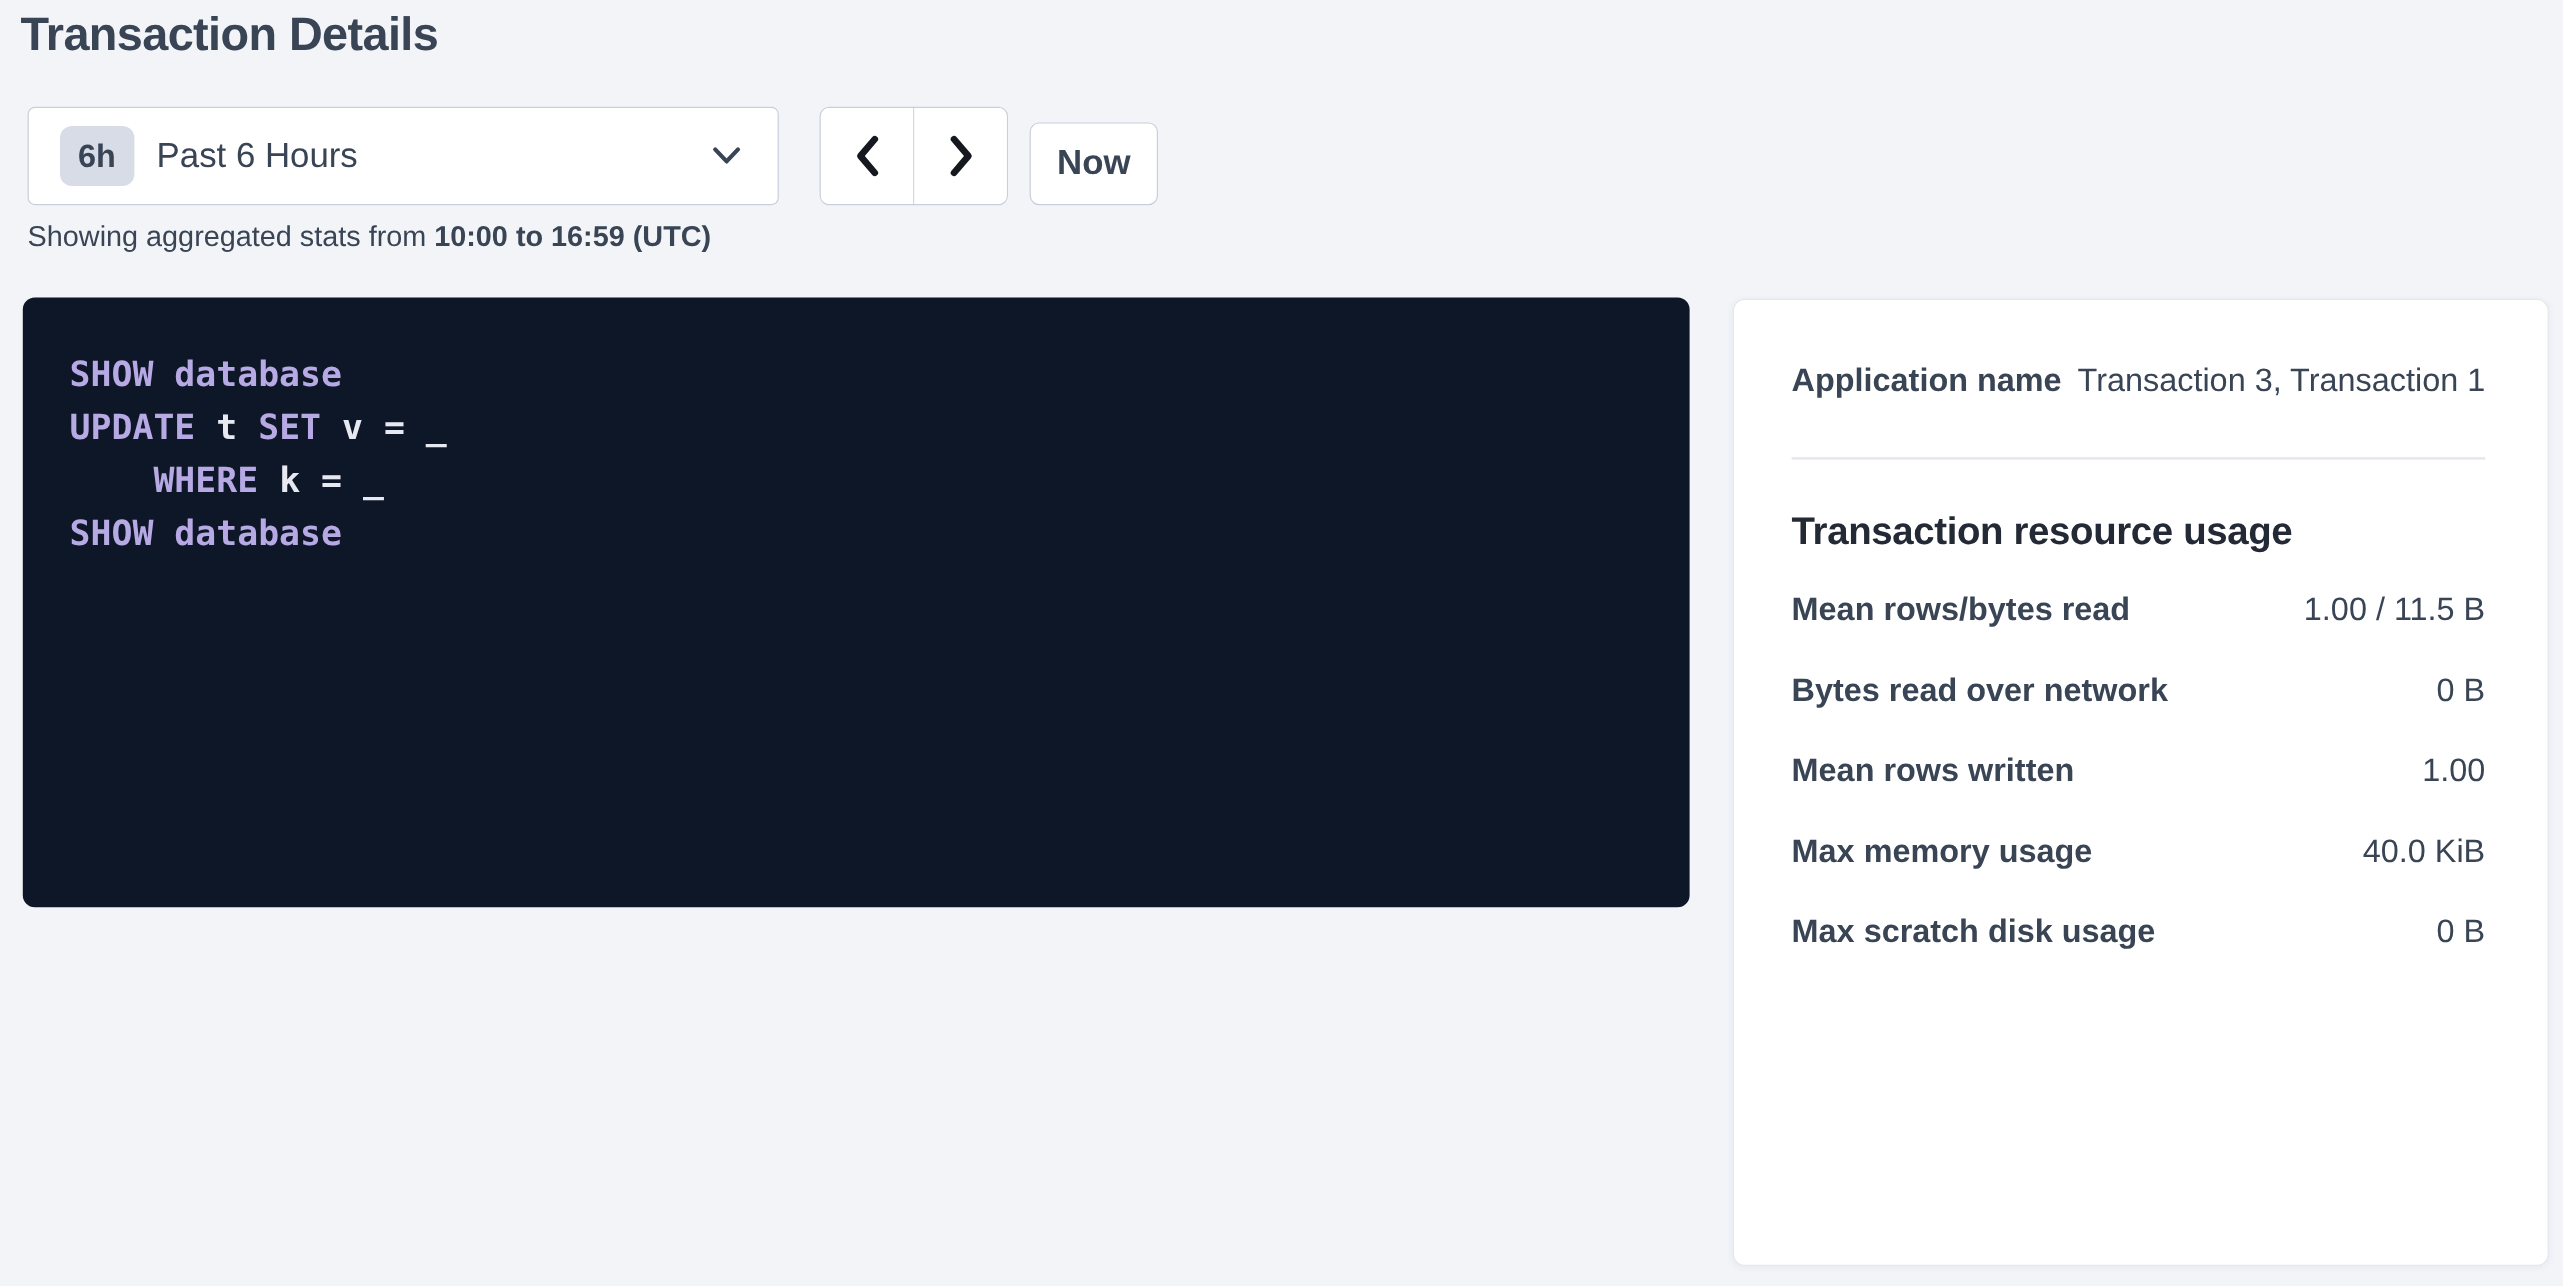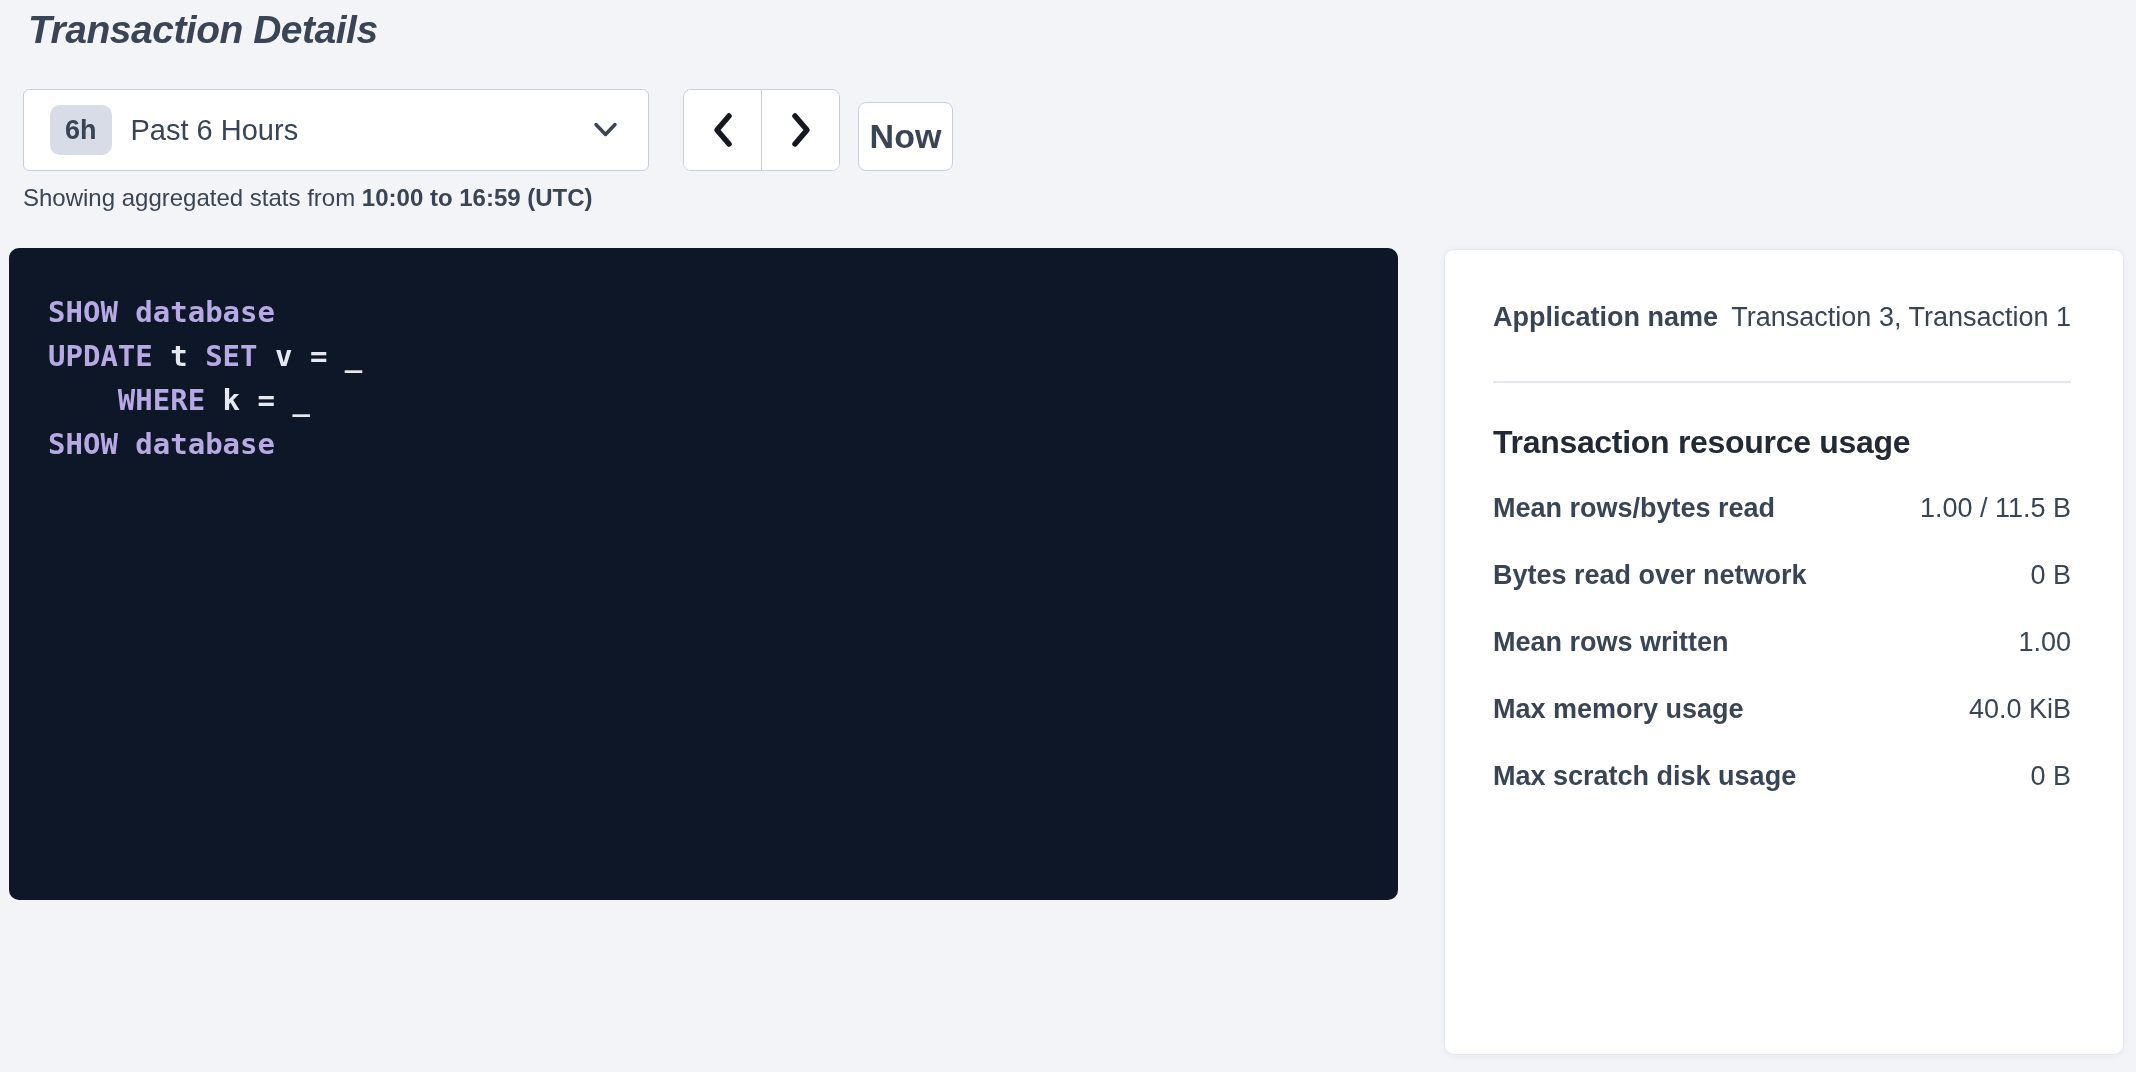--- a/index.html
+++ b/index.html
@@ -9,28 +9,27 @@
     position: relative;
     overflow: hidden;
     background: var(--page-bg, #f2f4f8);
     color: var(--text, #394455);
     font-family: "Liberation Sans", sans-serif;
   }
 
   
   .page-title {
     position: absolute;
-    left: 28px;
+    left: 17px;
     top: 8px;
     margin: 0;
     font-size: 39px;
     font-weight: 700;
     letter-spacing: -0.5px;
     color: var(--text, #394455);
-    font-style: italic;
   }
 
   
   .controls {
     position: absolute;
     left: 23px;
     top: 89px;
     height: 82px;
     display: flex;
     align-items: stretch;
@@ -88,49 +87,49 @@
     background: var(--card-bg, #fff);
     border: none;
     padding: 0;
     cursor: pointer;
   }
   .pager button:first-child { border-right: 1px solid var(--control-border, #c9cedb); }
   .pager svg path { stroke: var(--arrow-icon, #15181e); }
 
   .now-button {
     margin-left: 18px;
-    width: 95px;
+    width: 107px;
     background: var(--card-bg, #fff);
     border: 1px solid var(--control-border, #c9cedb);
     border-radius: 8px;
     font-family: "Liberation Sans", sans-serif;
-    font-size: 34px;
+    font-size: 29px;
     font-weight: 700;
     color: var(--text, #394455);
     cursor: pointer;
     margin-top: 13px;
   }
 
   .subtitle {
     position: absolute;
     left: 23px;
     top: 184px;
     margin: 0;
     font-size: 24px;
     color: var(--text, #394455);
   }
   .subtitle strong { font-weight: 700; }
 
   
   .code-box {
     position: absolute;
-    left: 9px;
+    left: 19px;
     top: 248px;
     width: 1389px;
-    height: 652px;
+    height: 508px;
     box-sizing: border-box;
     background: var(--code-bg, #0e1728);
     border-radius: 10px;
     padding: 42px 30px 0 39px;
   }
   .code-box pre {
     margin: 0;
     font-family: "DejaVu Sans Mono", "Liberation Mono", monospace;
     font-size: 29px;
     line-height: 44px;

